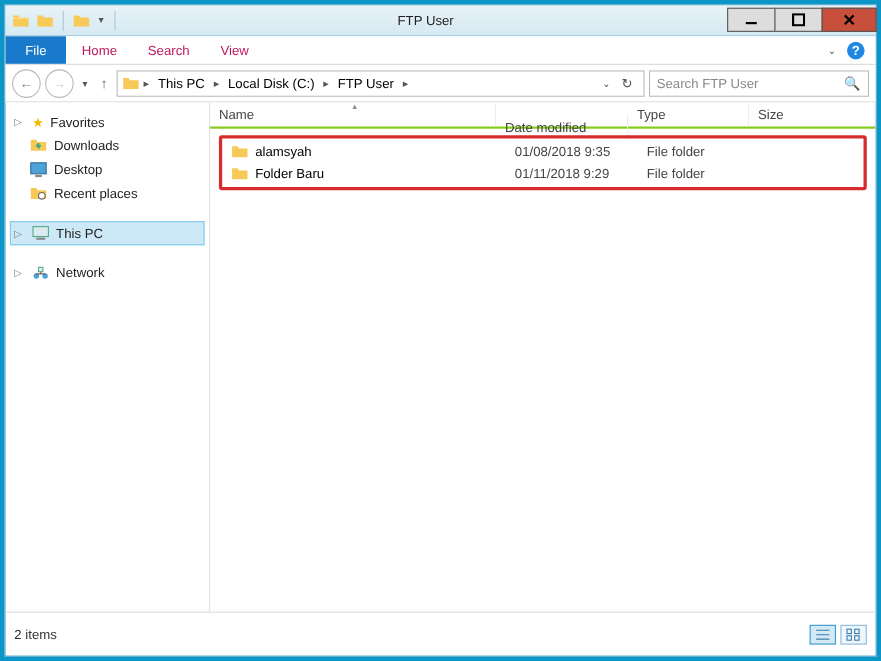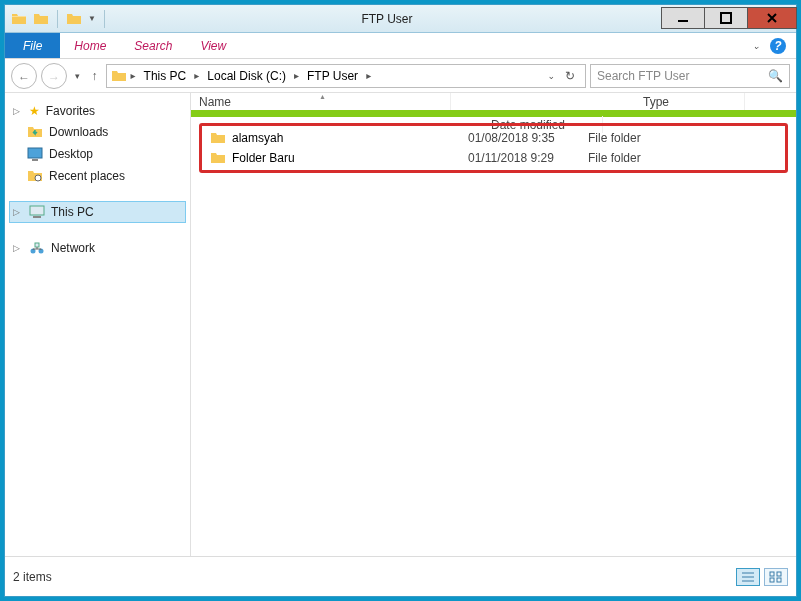--- a/index.html
+++ b/index.html
@@ -8,42 +8,42 @@
 .titlebar { height: 28px; background: linear-gradient(#e8f3f8,#d6e9f2); display: flex; align-items: center; border-bottom: 1px solid #9ac5dc; }
 .qat { display: flex; align-items: center; gap: 6px; padding: 0 6px; }
 .qat svg, .qat .ficon { width: 16px; height: 16px; }
 .sep { width: 1px; height: 18px; background: #a8c7d5; margin: 0 2px; }
 .title { flex: 1; text-align: center; font-size: 12px; color: #222; }
 .winbtns { display: flex; }
 .winbtn { width: 44px; height: 22px; border: 1px solid #555; display: flex; align-items: center; justify-content: center; margin-top: -1px; margin-right: -1px; }
 .winbtn.min { background: #ddd; }
 .winbtn.max { background: #ddd; }
 .winbtn.cls { background: #c94f3d; color: #000; font-weight: bold; width: 50px; }
-.ribbon { height: 26px; background: #fff; display: flex; align-items: stretch; border-bottom: 1px solid #d8d8d8; font-style: italic; }
+.ribbon { height: 26px; background: #fff; display: flex; align-items: stretch; border-bottom: 1px solid #d8d8d8; }
 .filetab { background: #1979ca; color: #fff; padding: 0 18px; display: flex; align-items: center; }
 .rtab { padding: 0 14px; display: flex; align-items: center; color: #be185d; }
 .ribbon-right { margin-left: auto; display: flex; align-items: center; gap: 10px; padding-right: 10px; }
 .help { width: 16px; height: 16px; border-radius: 50%; background: #1e88e5; color: #fff; display: flex; align-items: center; justify-content: center; font-weight: bold; }
 .navbar { height: 34px; background: #fff; border-bottom: 1px solid #e0e0e0; display: flex; align-items: center; padding: 4px 6px; gap: 4px; }
 .navcircle { width: 26px; height: 26px; border: 1px solid #b9b9b9; border-radius: 50%; display: flex; align-items: center; justify-content: center; color: #777; }
 .addr { flex: 1; height: 24px; border: 1px solid #bcbcbc; display: flex; align-items: center; padding: 0 4px; gap: 2px; }
 .crumb { padding: 0 4px; display: flex; align-items: center; gap: 4px; }
 .chev { color: #555; font-size: 10px; padding: 0 2px; }
 .addr-tools { margin-left: auto; display: flex; align-items: center; gap: 10px; padding-right: 6px; color: #555; }
 .search { width: 200px; height: 24px; border: 1px solid #bcbcbc; display: flex; align-items: center; padding: 0 6px; color: #888; }
 .search span.sicon { margin-left: auto; }
 .body { flex: 1; display: flex; overflow: hidden; }
 .side { width: 186px; border-right: 1px solid #e0e0e0; padding: 8px 4px; }
 .sgroup { margin-bottom: 14px; }
 .sitem { display: flex; align-items: center; gap: 6px; padding: 3px 6px 3px 18px; color: #222; }
 .sitem.head { padding-left: 4px; }
 .sitem.sel { background: #cde8f6; border: 1px solid #7ecbf0; padding: 2px 5px 2px 3px; }
 .caret { width: 10px; font-size: 9px; color: #777; display: inline-block; }
 .content { flex: 1; display: flex; flex-direction: column; }
-.cols { height: 24px; border-bottom: 7px solid #84cc16; display: flex; color: #444; gap: 32px; }
+.cols { height: 24px; border-bottom: 2px solid #84cc16; display: flex; align-items: center; color: #444; }
 .col { padding: 0 8px; border-right: 1px solid #eee; height: 100%; display: flex; align-items: center; }
 .col.name { width: 260px; }
 .col.date { width: 120px; margin-top: 23px; }
 .col.type { width: 110px; }
 .col.size { flex: 1; }
 .rows { padding: 6px 8px; }
 .highlight { border: 3px solid #d62c2c; border-radius: 3px; padding: 2px 0; }
 .row { display: flex; align-items: center; height: 20px; }
 .cell { padding: 0 8px; }
 .cell.name { width: 258px; display: flex; align-items: center; gap: 6px; }
@@ -192,20 +192,23 @@
         <div class="col name" style="position:relative;">
           <span>Name</span>
           <span style="position:absolute;left:50%;top:-1px;font-size:8px;color:#888;">▴</span>
         </div>
         <div class="col date">
             <span>Date modified</span>
           </div>
         <div class="col type">
             <span>Type</span>
           </div>
+        <div class="col size">
+            <span>Size</span>
+          </div>
       </div>
       <div class="rows">
         <div class="highlight">
           <div class="row">
             <div class="cell name">
                 <svg width="16" height="16">
                   <path fill="#f7c957" d="M1 3h5l1 2h8v8H1z"></path>
                 </svg>
                 <span>alamsyah</span>
               </div>

